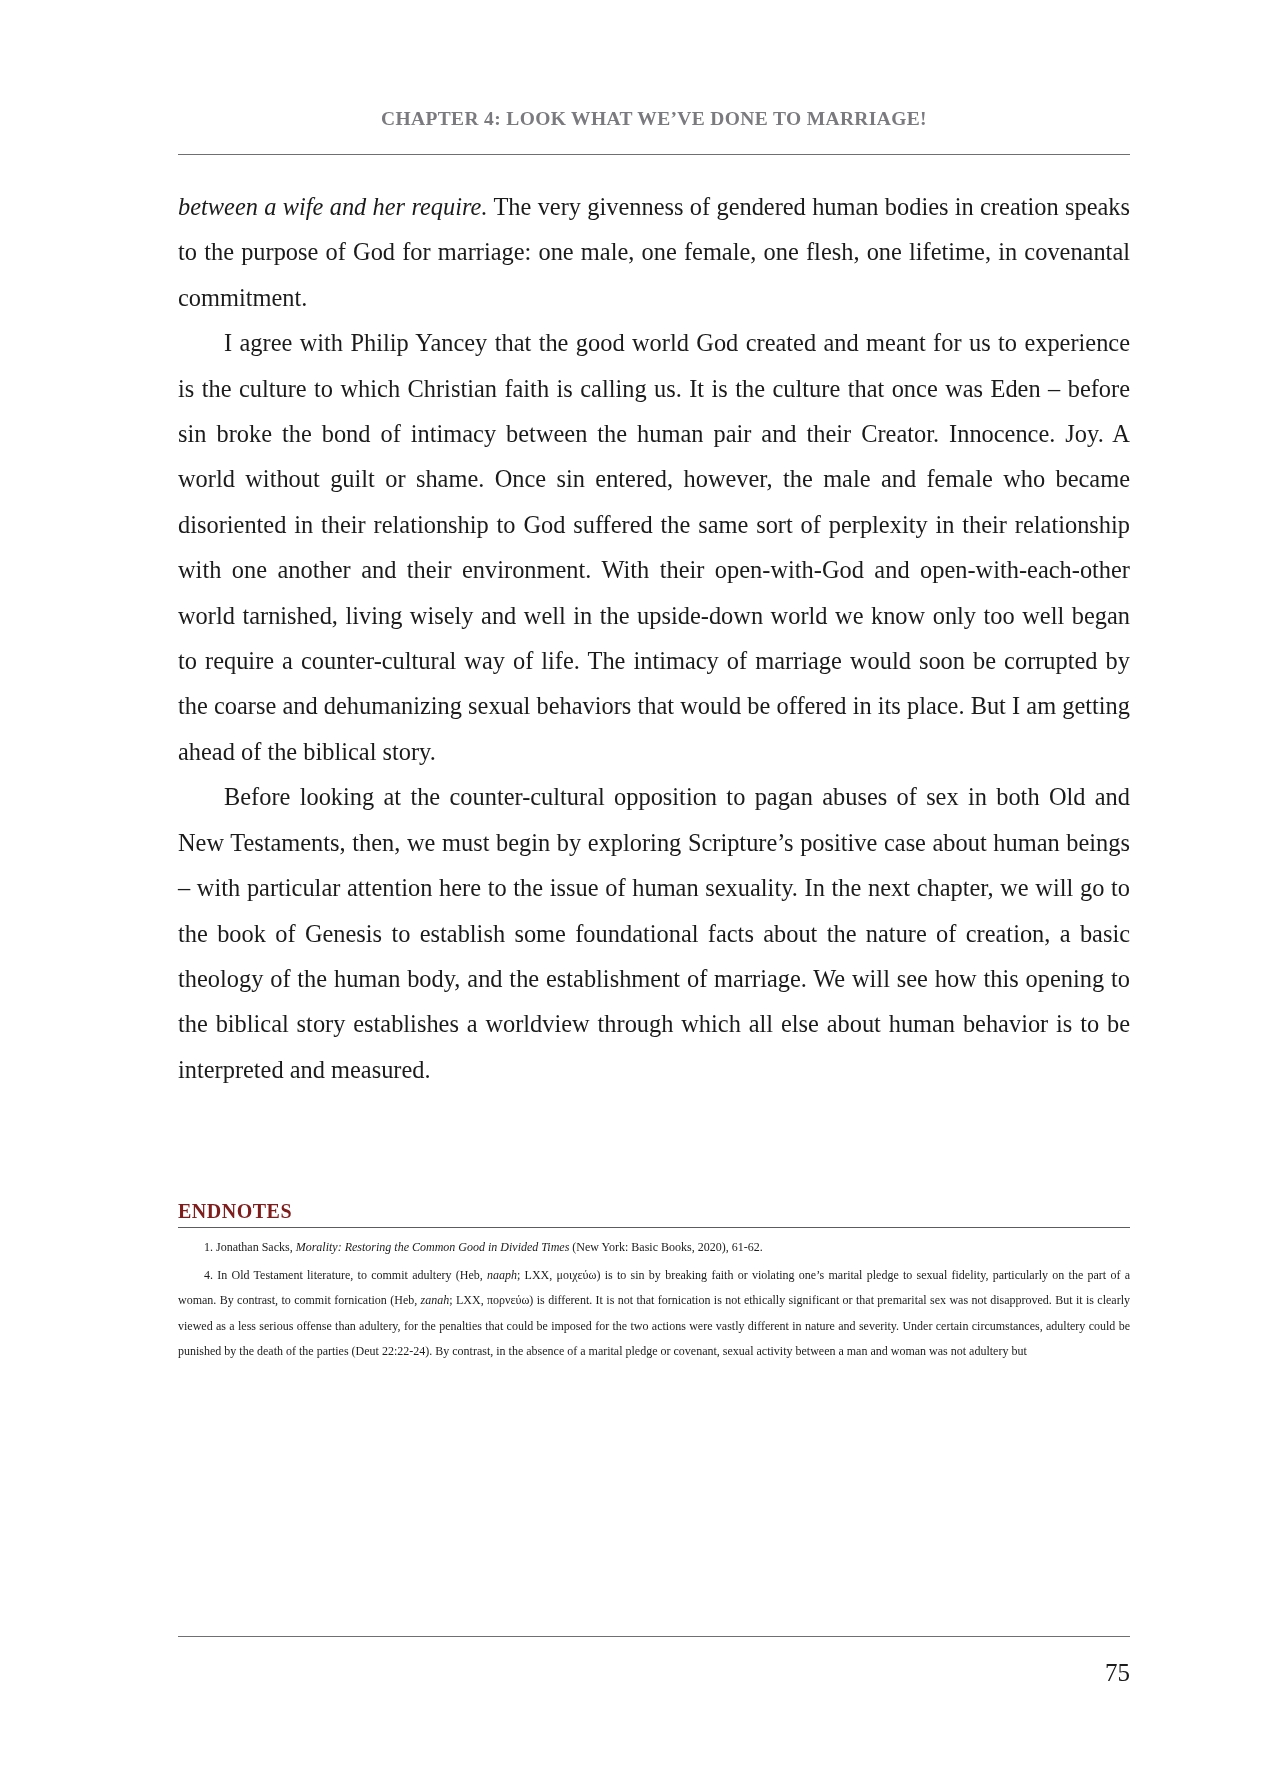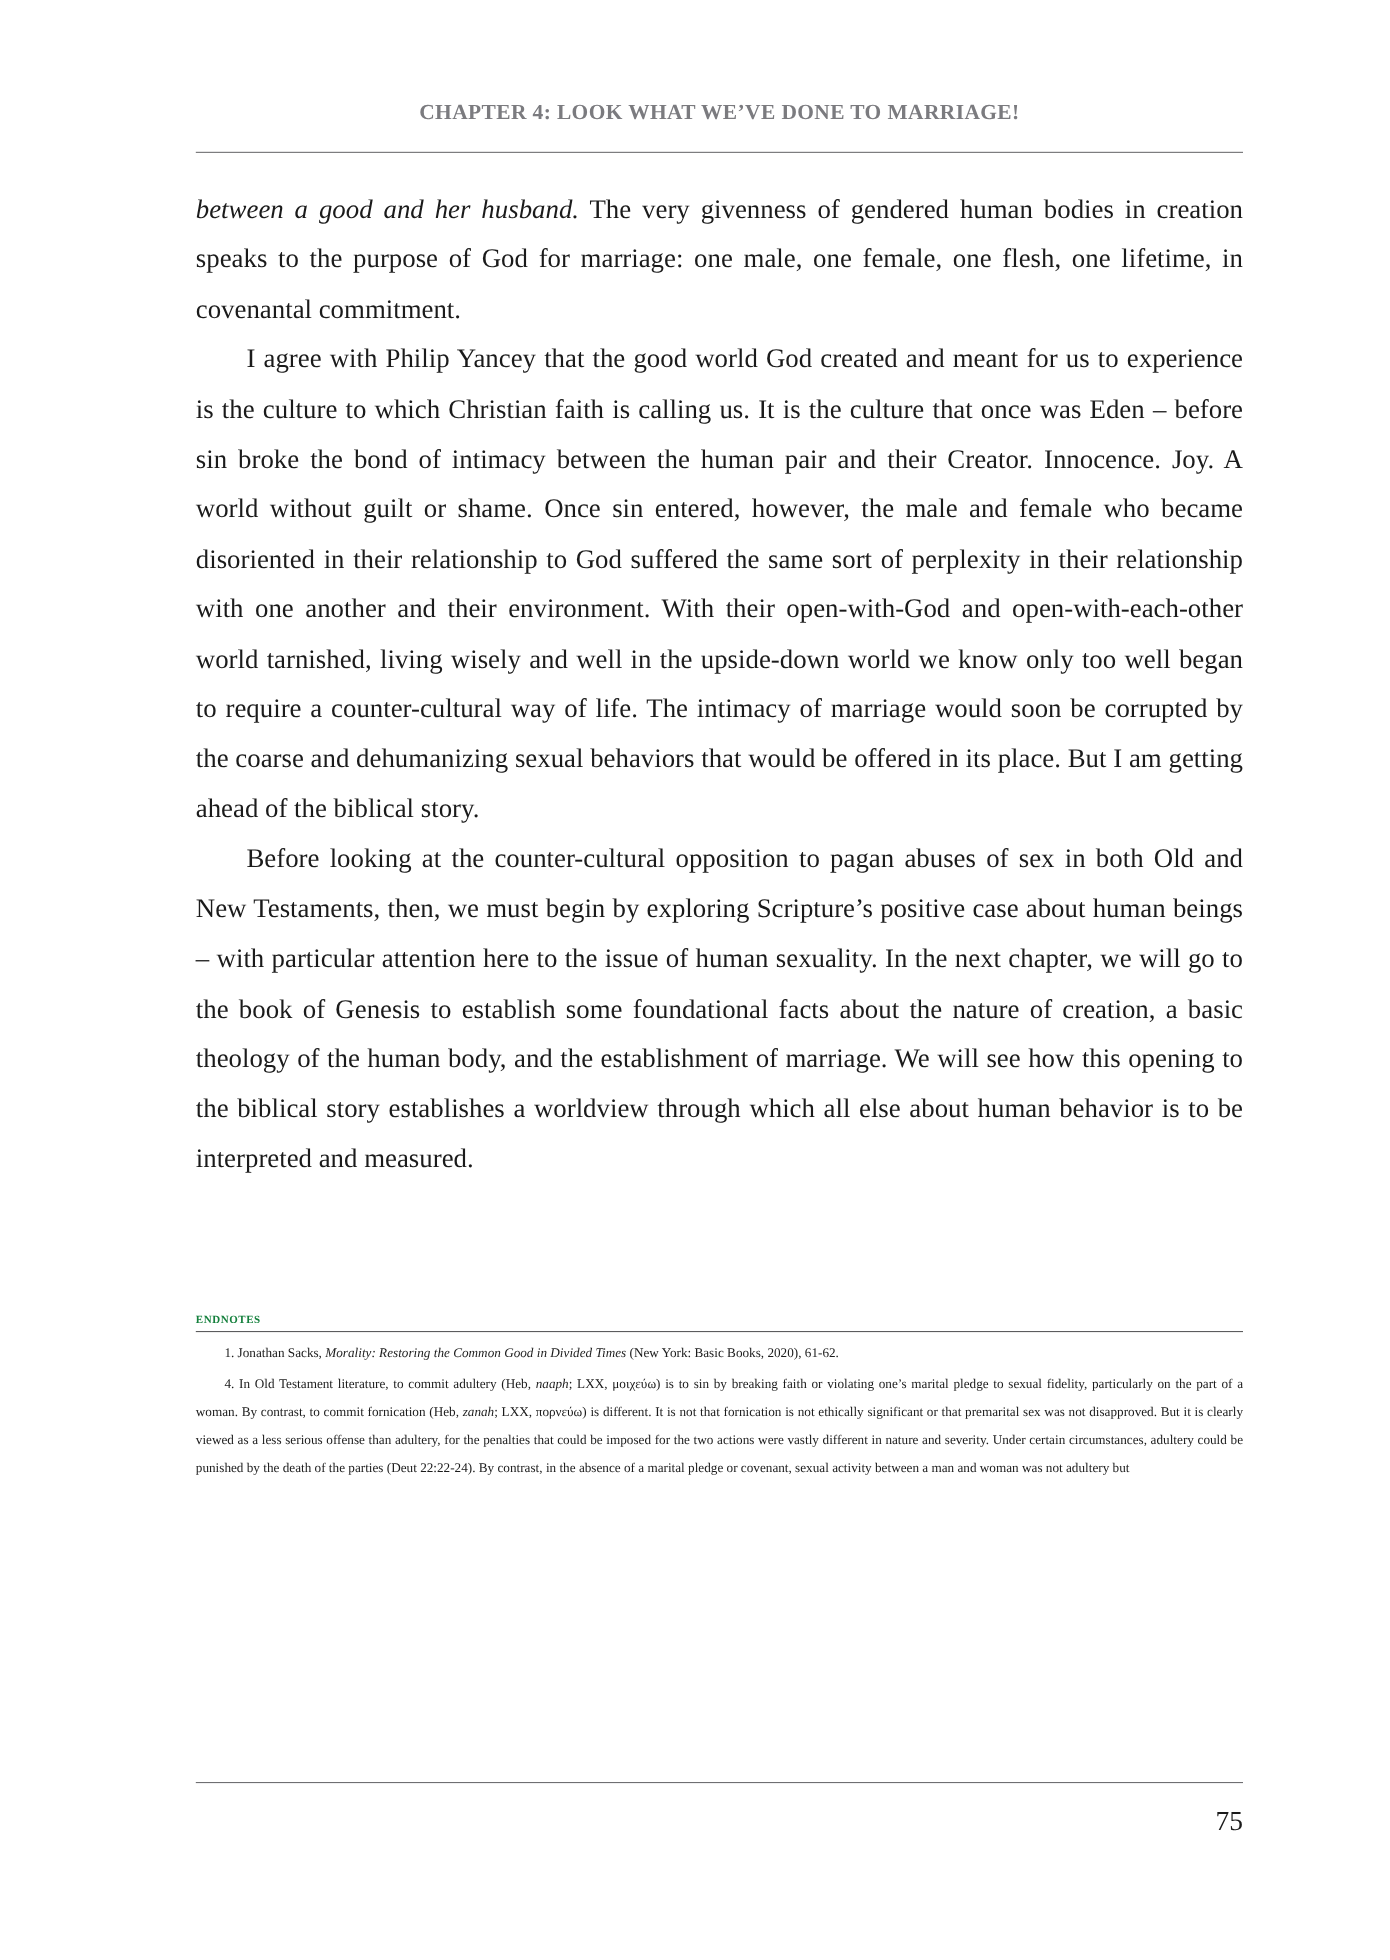--- a/index.html
+++ b/index.html
@@ -17,21 +17,21 @@
   .page {
     position: relative;
     width: 1264px;
     height: 1782px;
     box-sizing: border-box;
     padding: 0;
   }
   .content-frame {
     position: absolute;
     left: 178px;
-    top: 0;
+    top: 16px;
     width: 952px;
     height: 1388px;
   }
 
   
   .running-head {
     position: absolute;
     top: 92px;
     left: 0;
     width: 952px;
@@ -77,27 +77,26 @@
   .it { font-style: italic; }
 
   
   .endnotes-wrap {
     position: absolute;
     top: 1184px;
     left: 0;
     width: 952px;
   }
   .endnotes-title {
-    font-size: 10px;
+    font-size: 20px;
     font-weight: bold;
     letter-spacing: 0.5px;
-    color: #15803d;
+    color: #7f1d1d;
     font-family: "Liberation Serif", "DejaVu Serif", serif;
     margin-bottom: 4px;
-    margin-top: 11px;
   }
   .rule-notes {
     width: 952px;
     height: 1px;
     background: #5c5c5e;
     margin-bottom: 7px;
   }
   p.note {
     margin: 0 0 3px 0;
     font-size: 12px;
@@ -134,21 +133,21 @@
 
 <div class="page">
   <div class="content-frame">
 
     <div class="running-head">CHAPTER 4:  LOOK WHAT WE’VE DONE TO MARRIAGE!</div>
 
     <div class="rule-top"></div>
 
     <div class="body-block">
 
-      <p class="body first"><span class="it">between a good and her husband.</span><span> The very givenness of gendered human bodies in creation speaks to the purpose of God for marriage: one male, one female, one flesh, one lifetime, in covenantal commitment.</span></p>
+      <p class="body first"><span class="it">between a wife and her require.</span><span> The very givenness of gendered human bodies in creation speaks to the purpose of God for marriage: one male, one female, one flesh, one lifetime, in covenantal commitment.</span></p>
 
       <p class="body">I agree with Philip Yancey that the good world God created and meant for us to experience is the culture to which Christian faith is calling us. It is the culture that once was Eden – before sin broke the bond of intimacy between the human pair and their Creator. Innocence. Joy. A world without guilt or shame. Once sin entered, however, the male and female who became disoriented in their relationship to God suffered the same sort of perplexity in their relationship with one another and their environment. With their open-with-God and open-with-each-other world tarnished, living wisely and well in the upside-down world we know only too well began to require a counter-cultural way of life. The intimacy of marriage would soon be corrupted by the coarse and dehumanizing sexual behaviors that would be offered in its place. But I am getting ahead of the biblical story.</p>
 
       <p class="body">Before looking at the counter-cultural opposition to pagan abuses of sex in both Old and New Testaments, then, we must begin by exploring Scripture’s positive case about human beings – with particular attention here to the issue of human sexuality. In the next chapter, we will go to the book of Genesis to establish some foundational facts about the nature of creation, a basic theology of the human body, and the establishment of marriage. We will see how this opening to the biblical story establishes a worldview through which all else about human behavior is to be interpreted and measured.</p>
 
     </div>
 
     <div class="endnotes-wrap">
 
       <div class="endnotes-title">ENDNOTES</div>

